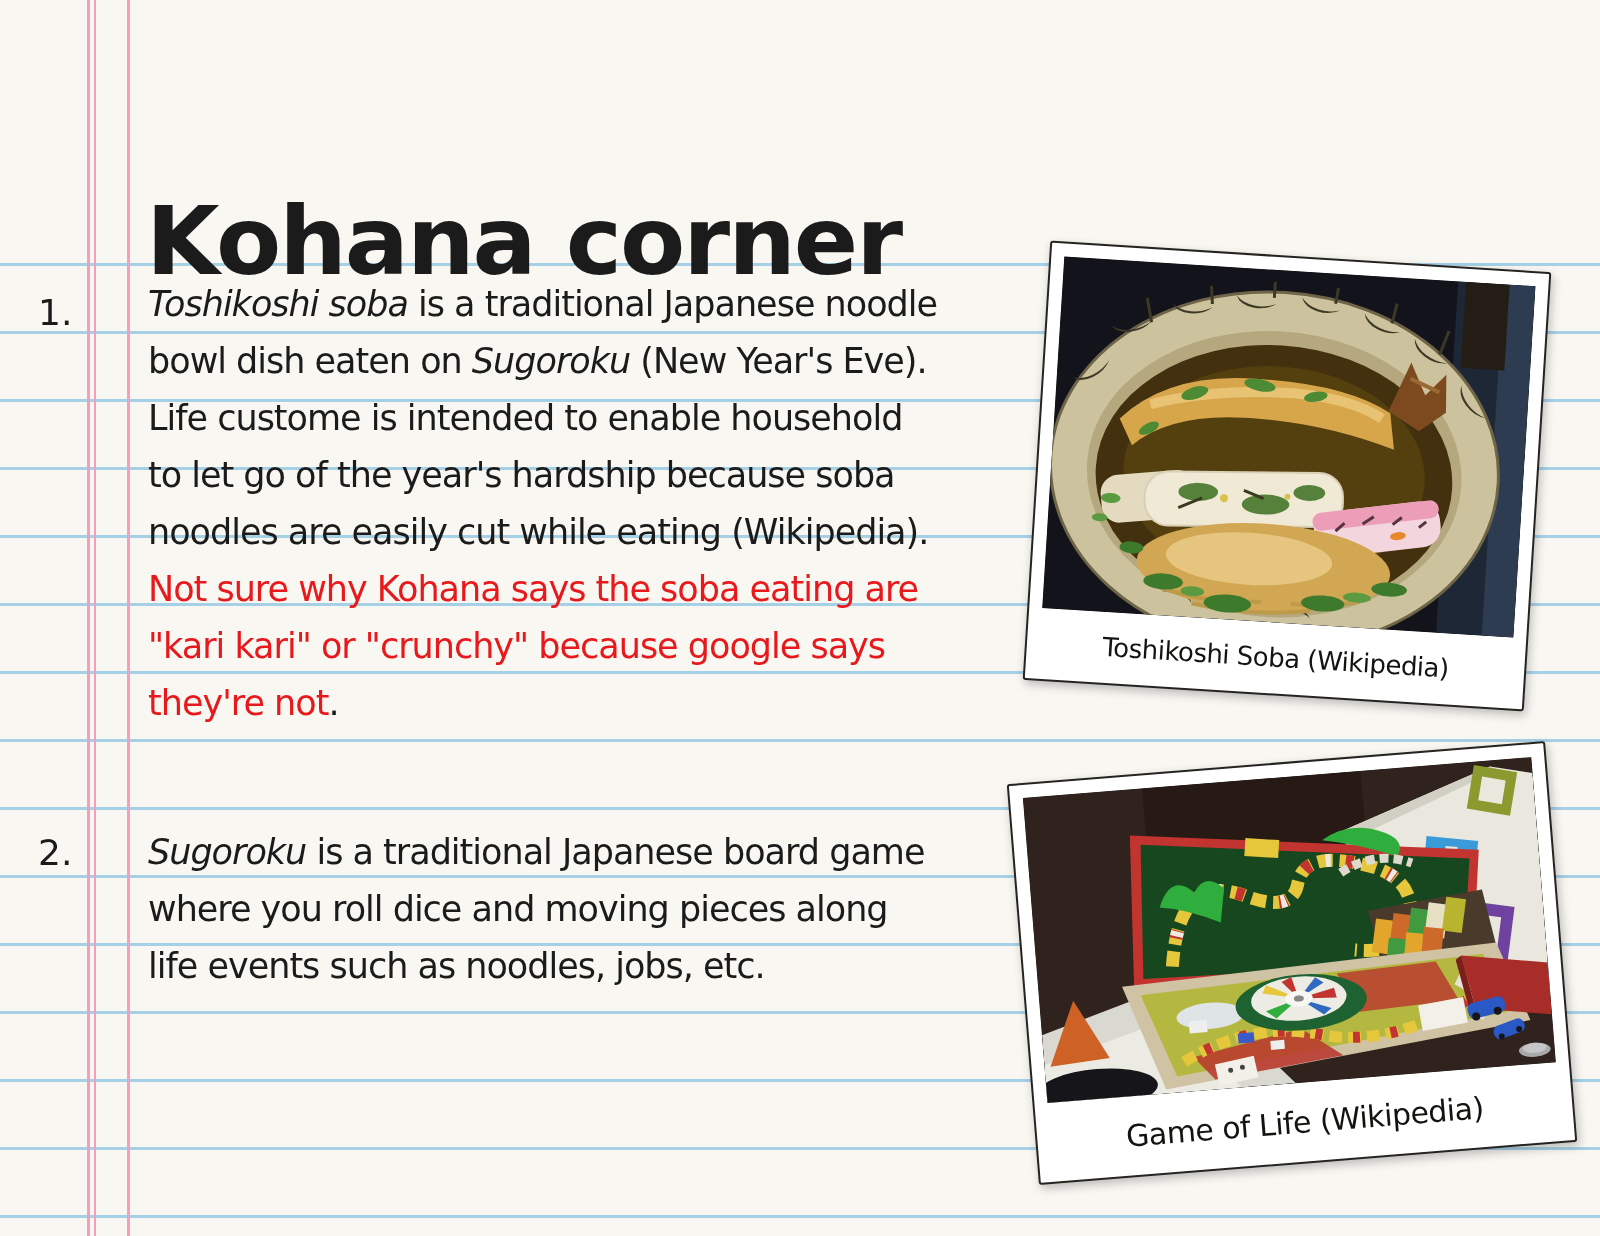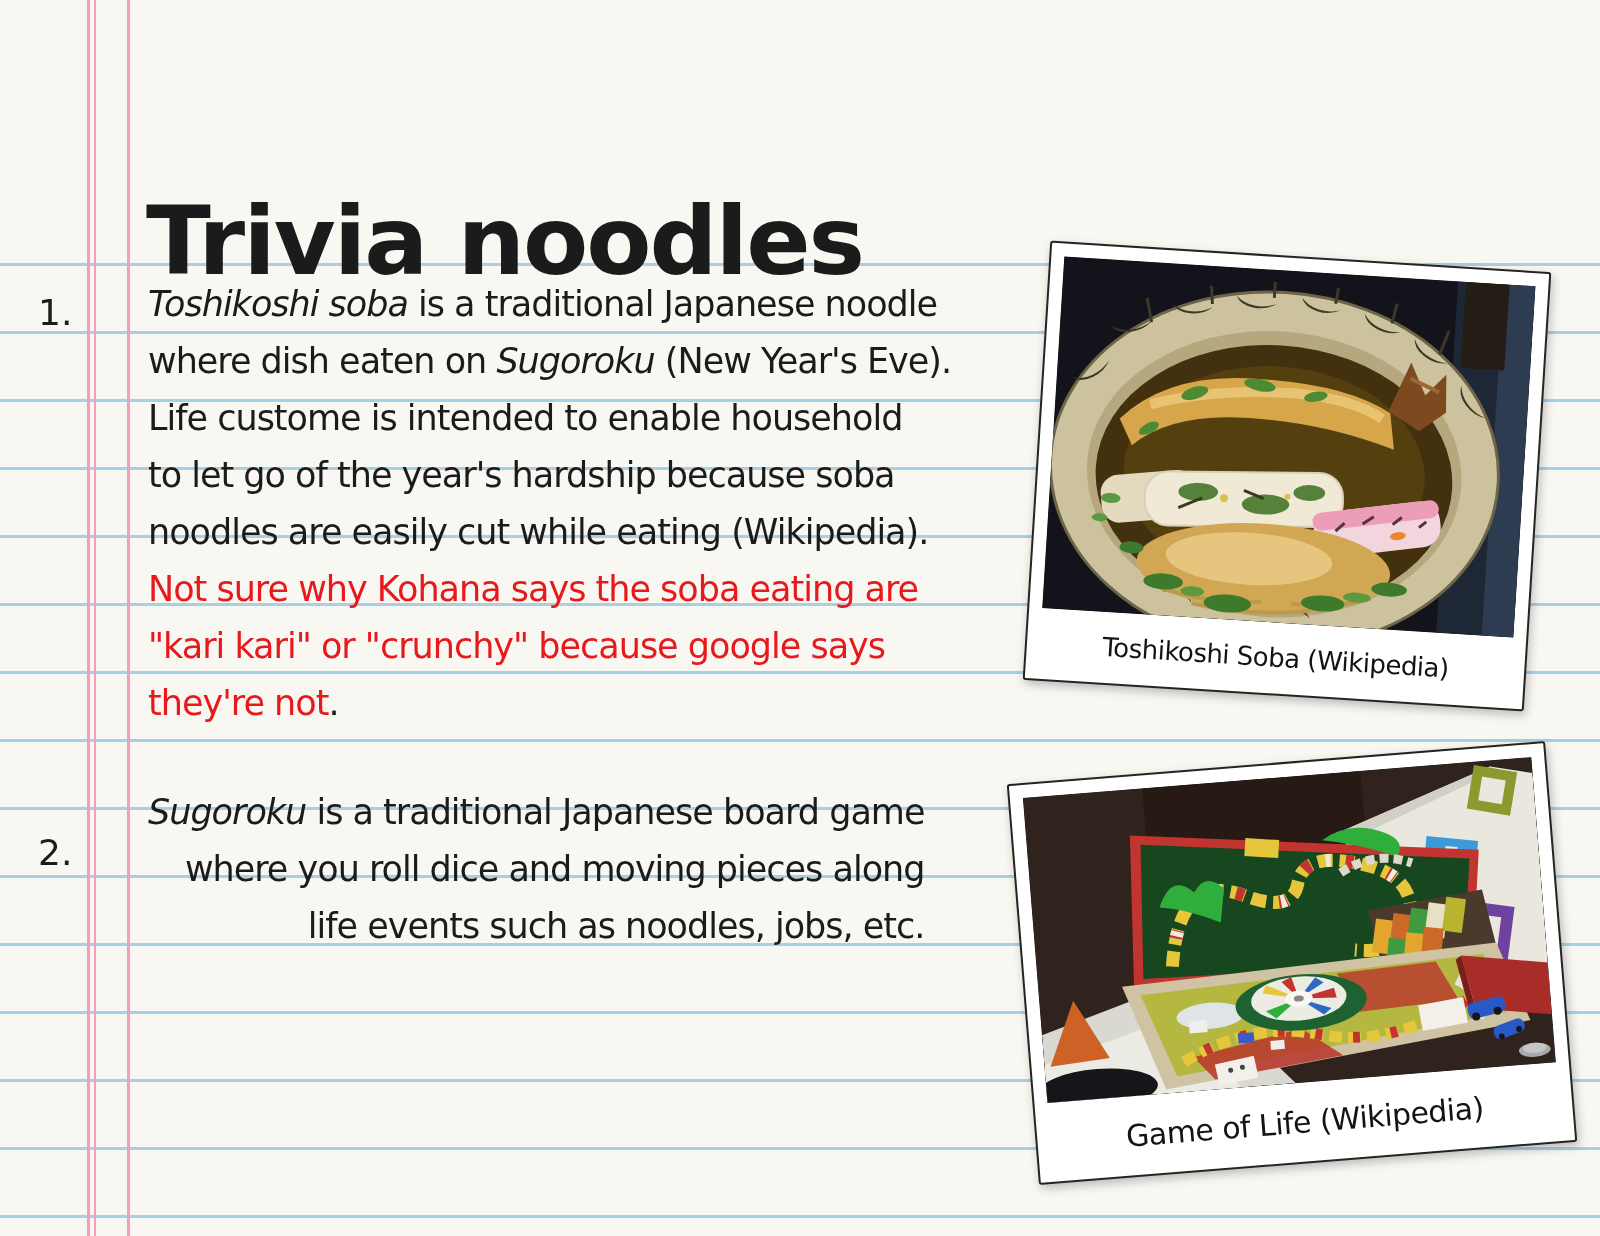--- a/index.html
+++ b/index.html
@@ -22,21 +22,21 @@
   .title{
     position:absolute;left:146px;top:122px;
     font-size:95px;letter-spacing:-2px;white-space:nowrap;
   }
   .num{position:absolute;left:38px;font-size:36px;line-height:57px;}
   .num1{top:284px;}
   .num2{top:824px;}
   .para{position:absolute;left:148px;font-size:35px;letter-spacing:-1px;}
   .para .line{height:57px;line-height:57px;white-space:nowrap;}
   .p1{top:276px;}
-  .p2{top:784px;text-align:right;}
+  .p2{top:824px;}
   .it{font-style:italic;}
   .red{color:var(--ink-red,#e8191d);}
   figure.photo{
     position:absolute;margin:0;background:#ffffff;
     border:2px solid #262420;border-radius:3px;
     padding:13px 13px 0 13px;box-sizing:border-box;
     box-shadow:2px 4px 10px rgba(50,50,60,.30);
   }
   .photo1{left:1036px;top:256px;width:502px;height:440px;transform:rotate(3.6deg);}
   .photo2{left:1022px;top:762px;width:540px;height:402px;transform:rotate(-4.6deg);}
@@ -50,26 +50,26 @@
 </style>
 </head>
 <body>
 
 <div class="paper">
   <div class="rules"></div>
   <div class="vline a"></div>
   <div class="vline b"></div>
   <div class="vline c"></div>
 
-  <h1 class="title">Trivia noodles</h1>
+  <h1 class="title">Kohana corner</h1>
 
   <div class="num num1">1.</div>
   <div class="para p1">
       <div class="line"><span class="it">Toshikoshi soba</span><span> is a traditional Japanese noodle</span></div>
-      <div class="line"><span>where dish eaten on </span><span class="it">Sugoroku</span><span> (New Year's Eve).</span></div>
+      <div class="line"><span>bowl dish eaten on </span><span class="it">Sugoroku</span><span> (New Year's Eve).</span></div>
       <div class="line"><span>Life custome is intended to enable household</span></div>
       <div class="line"><span>to let go of the year's hardship because soba</span></div>
       <div class="line"><span>noodles are easily cut while eating (Wikipedia).</span></div>
       <div class="line"><span class="red">Not sure why Kohana says the soba eating are</span></div>
       <div class="line"><span class="red">"kari kari" or "crunchy" because google says</span></div>
       <div class="line"><span class="red">they're not</span><span>.</span></div>
     </div>
 
   <div class="num num2">2.</div>
   <div class="para p2">

